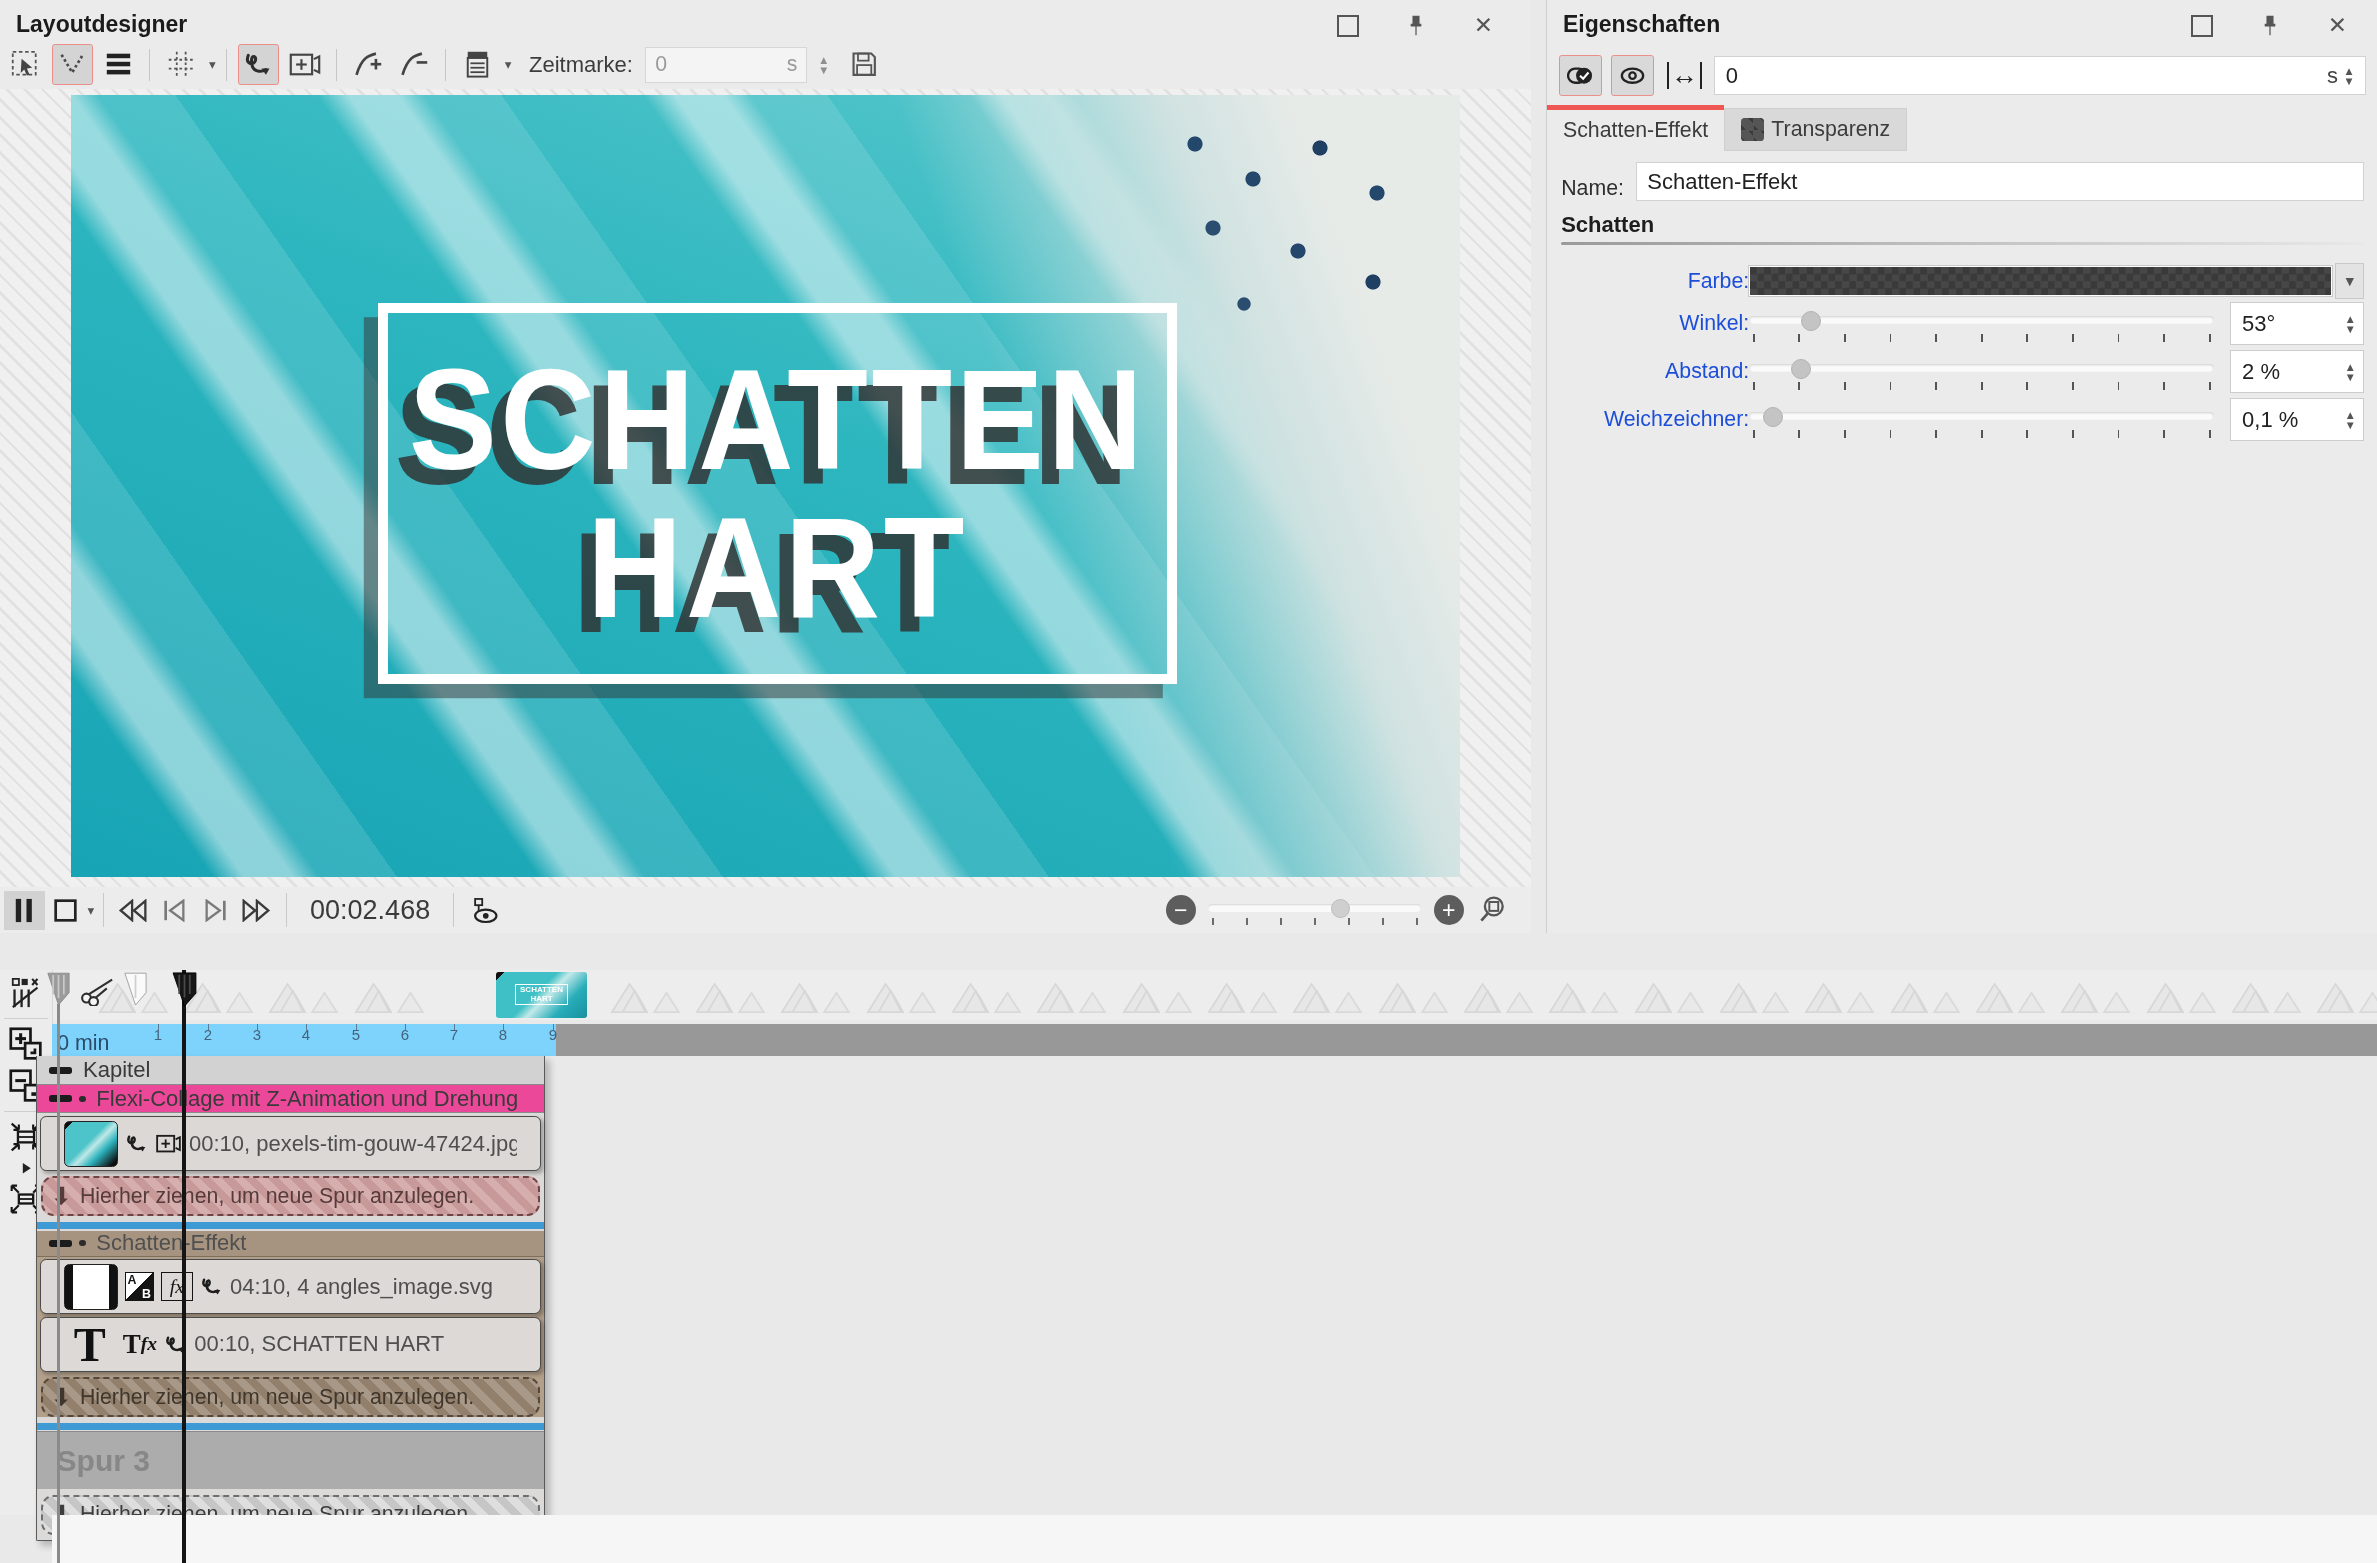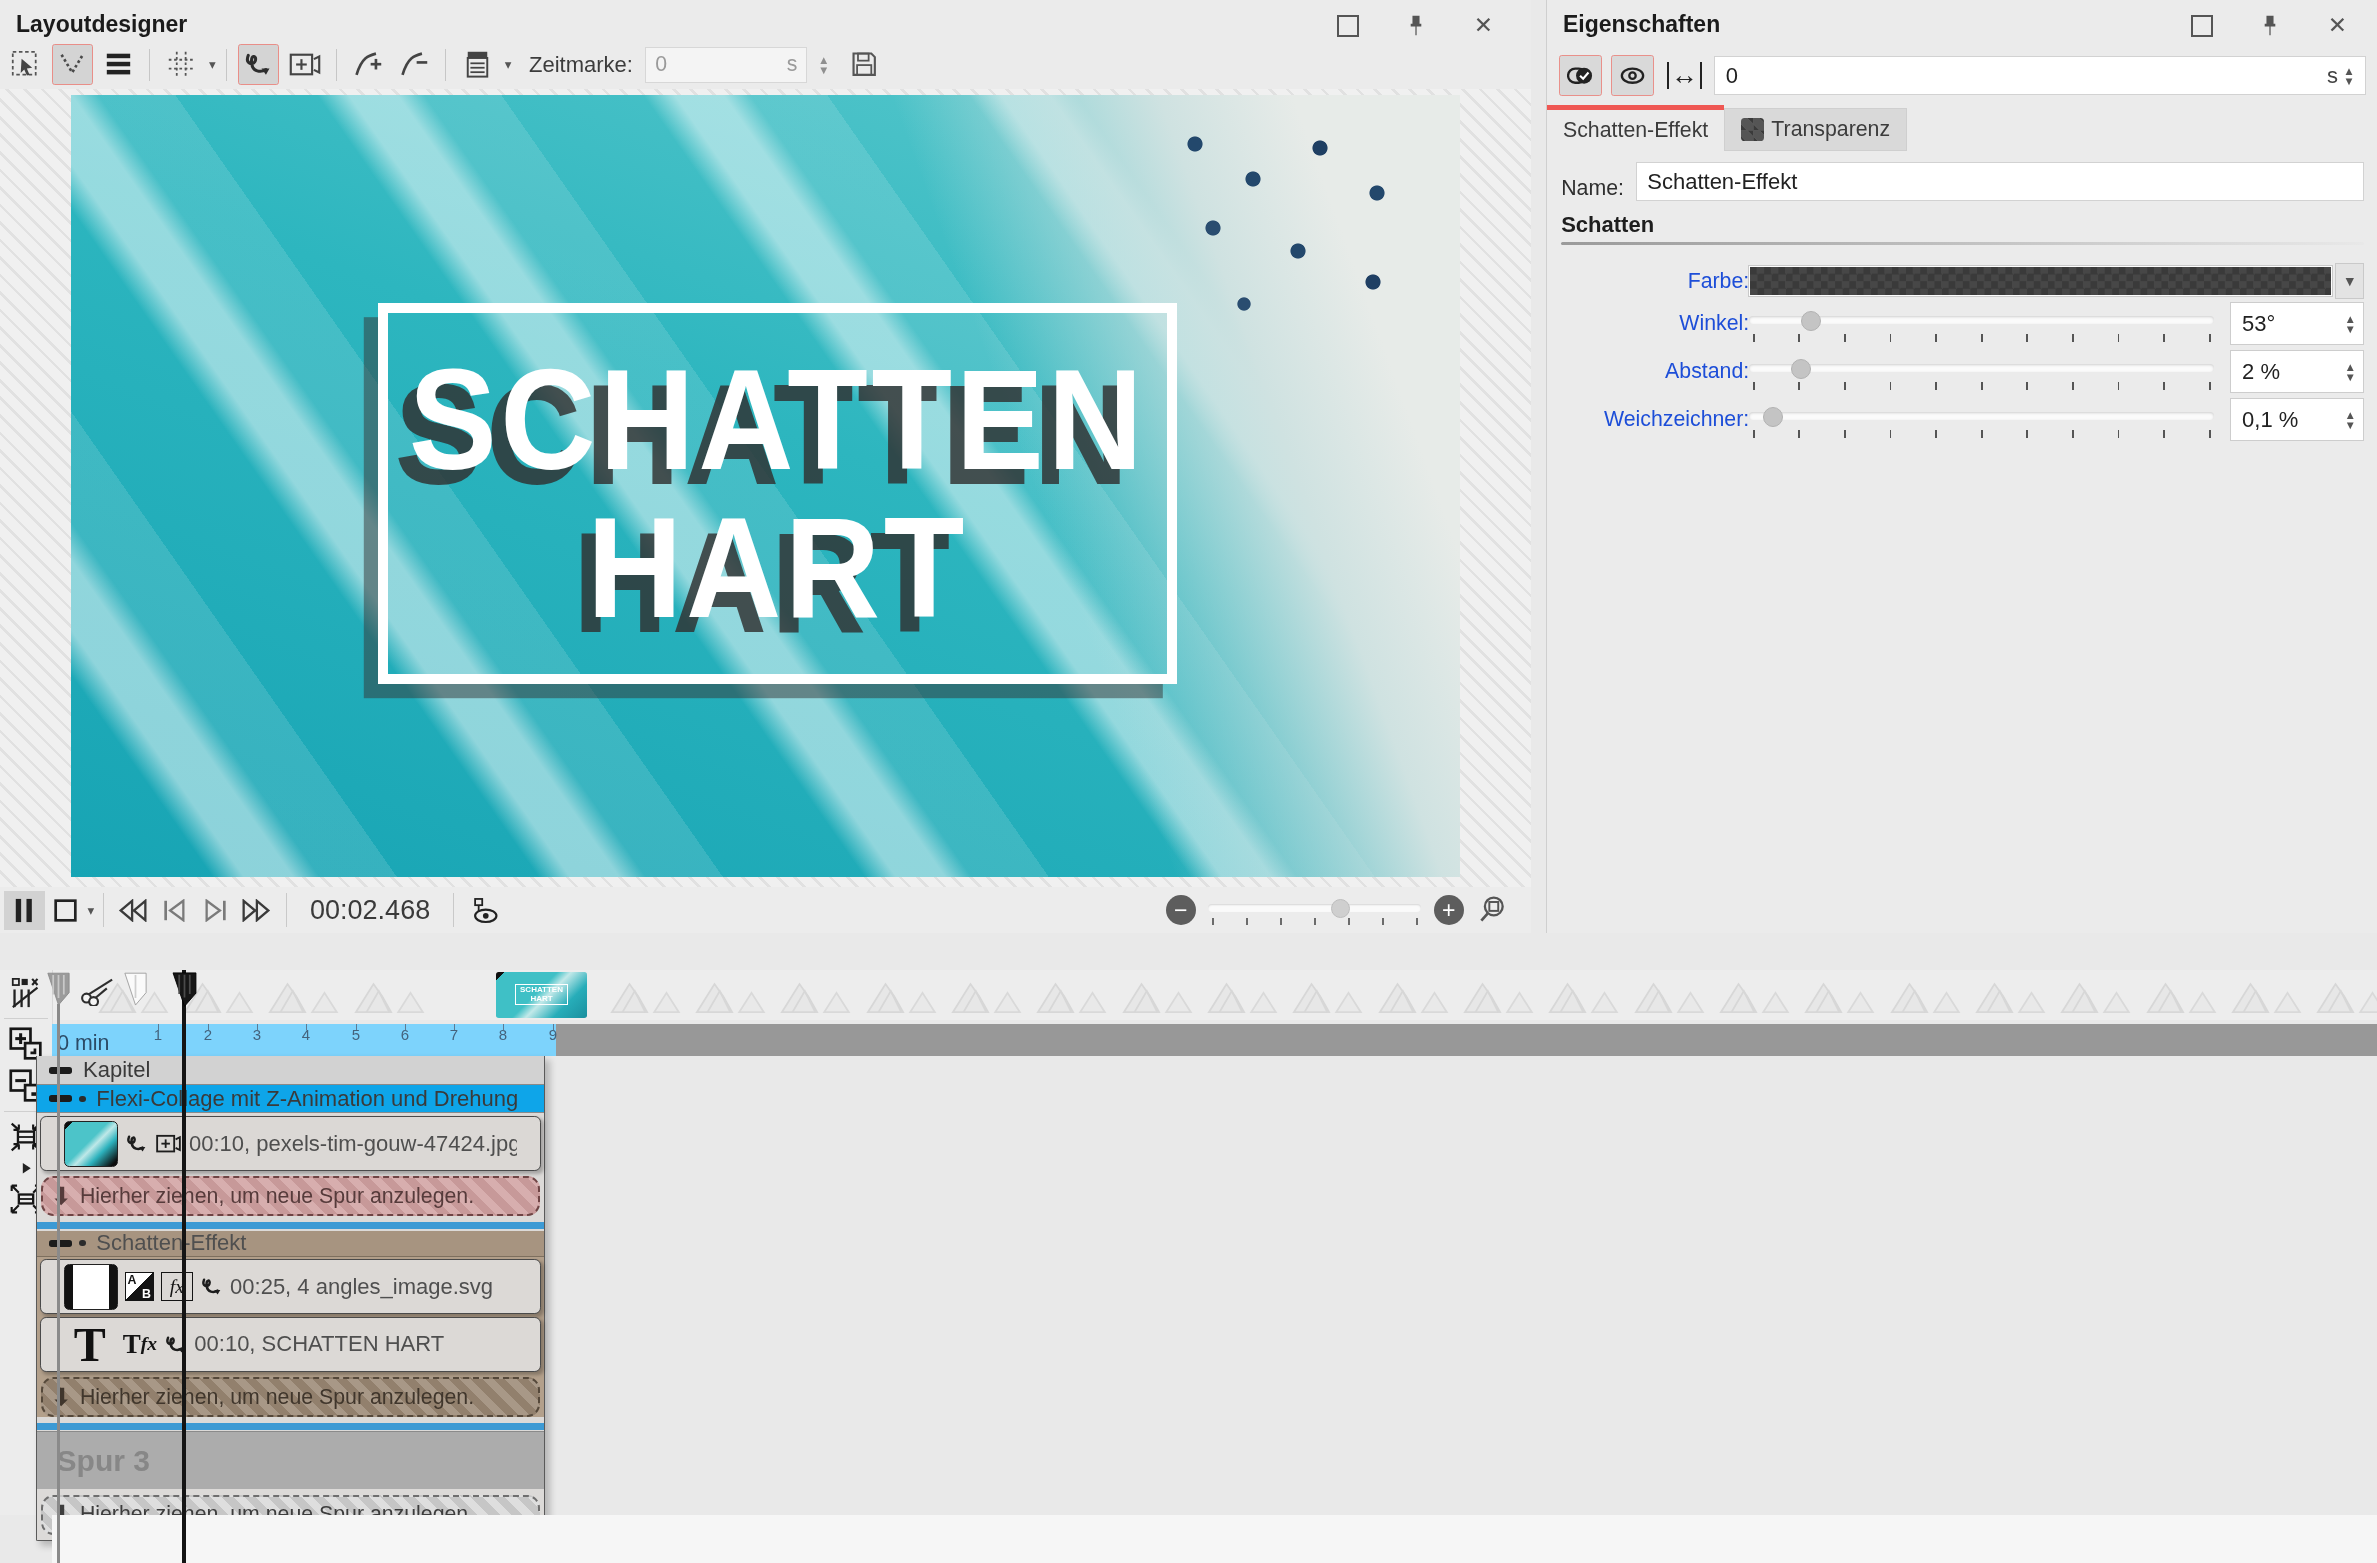--- a/index.html
+++ b/index.html
@@ -713,21 +713,21 @@
         <span class="rnum" style="left: 501px;">9</span>
         <span class="rtick" style="left: 501px;"></span>
       </div>
   </div>
 
   <div id="stack">
     <div class="trackhdr" style="background:#d2d2d2;">
       <span class="dash"></span>
       <span>Kapitel</span>
     </div>
-    <div class="trackhdr" style="background:#0ea5e9;height:27px;">
+    <div class="trackhdr" style="background:#ec4899;height:27px;">
       <span class="dash"></span>
       <span class="bullet"></span>
       <span>Flexi-Collage mit Z-Animation und Drehung</span>
     </div>
     <div class="itemrow">
       <div class="thumb sea"></div>
       <span class="miniico">
         <svg width="23" height="23" viewBox="0 0 34 32">
             <path d="M6 6 C 2 16, 12 18, 14 12 C 16 6, 8 4, 10 16 C 11 24, 20 26, 26 22" fill="none" stroke="#1d1d1d" stroke-width="3.6" stroke-linecap="round"></path>
             <path d="M26 28 L30 21 L21 21 Z" fill="#1d1d1d"></path>
@@ -760,21 +760,21 @@
             <b class="a">A</b>
             <b class="b">B</b>
           </span>
         <span class="miniico fx-ico">fx</span>
         <span class="miniico">
           <svg width="23" height="23" viewBox="0 0 34 32">
               <path d="M6 6 C 2 16, 12 18, 14 12 C 16 6, 8 4, 10 16 C 11 24, 20 26, 26 22" fill="none" stroke="#1d1d1d" stroke-width="3.6" stroke-linecap="round"></path>
               <path d="M26 28 L30 21 L21 21 Z" fill="#1d1d1d"></path>
             </svg>
         </span>
-        <span class="fname">00:25, 4 angles_image.svg</span>
+        <span class="fname">04:10, 4 angles_image.svg</span>
       </div>
       <div class="itemrow">
         <div class="thumb text">T</div>
         <span class="miniico tfx-ico">T<i>fx</i></span>
         <span class="miniico">
           <svg width="23" height="23" viewBox="0 0 34 32">
               <path d="M6 6 C 2 16, 12 18, 14 12 C 16 6, 8 4, 10 16 C 11 24, 20 26, 26 22" fill="none" stroke="#1d1d1d" stroke-width="3.6" stroke-linecap="round"></path>
               <path d="M26 28 L30 21 L21 21 Z" fill="#1d1d1d"></path>
             </svg>
         </span>

